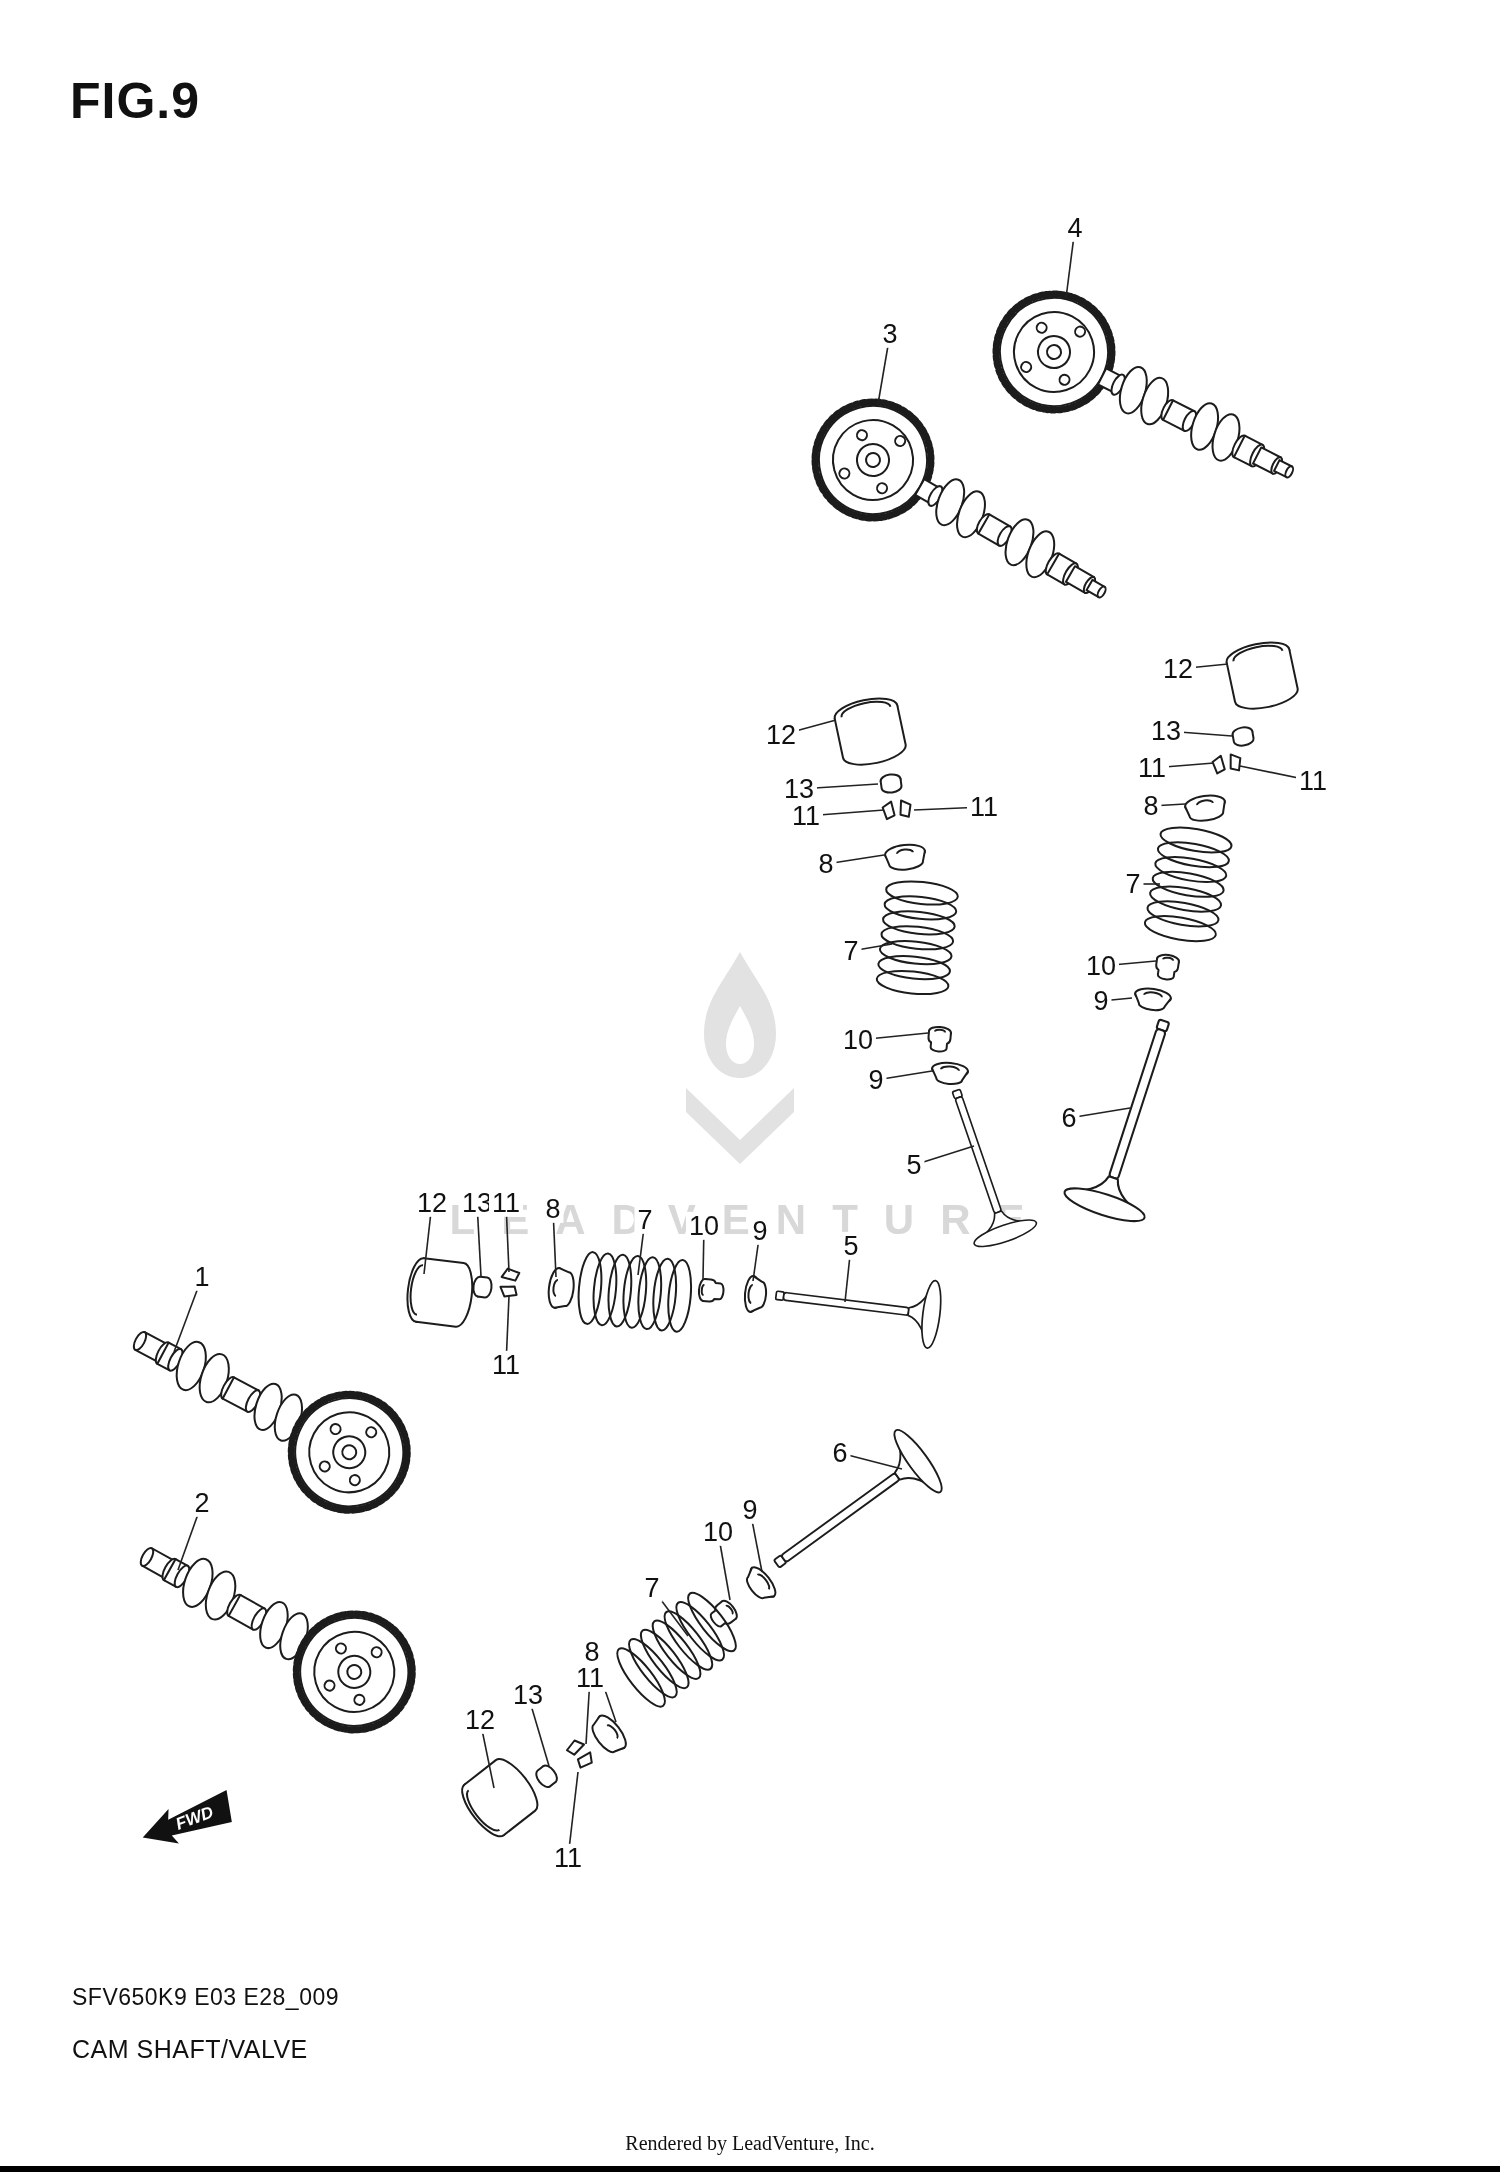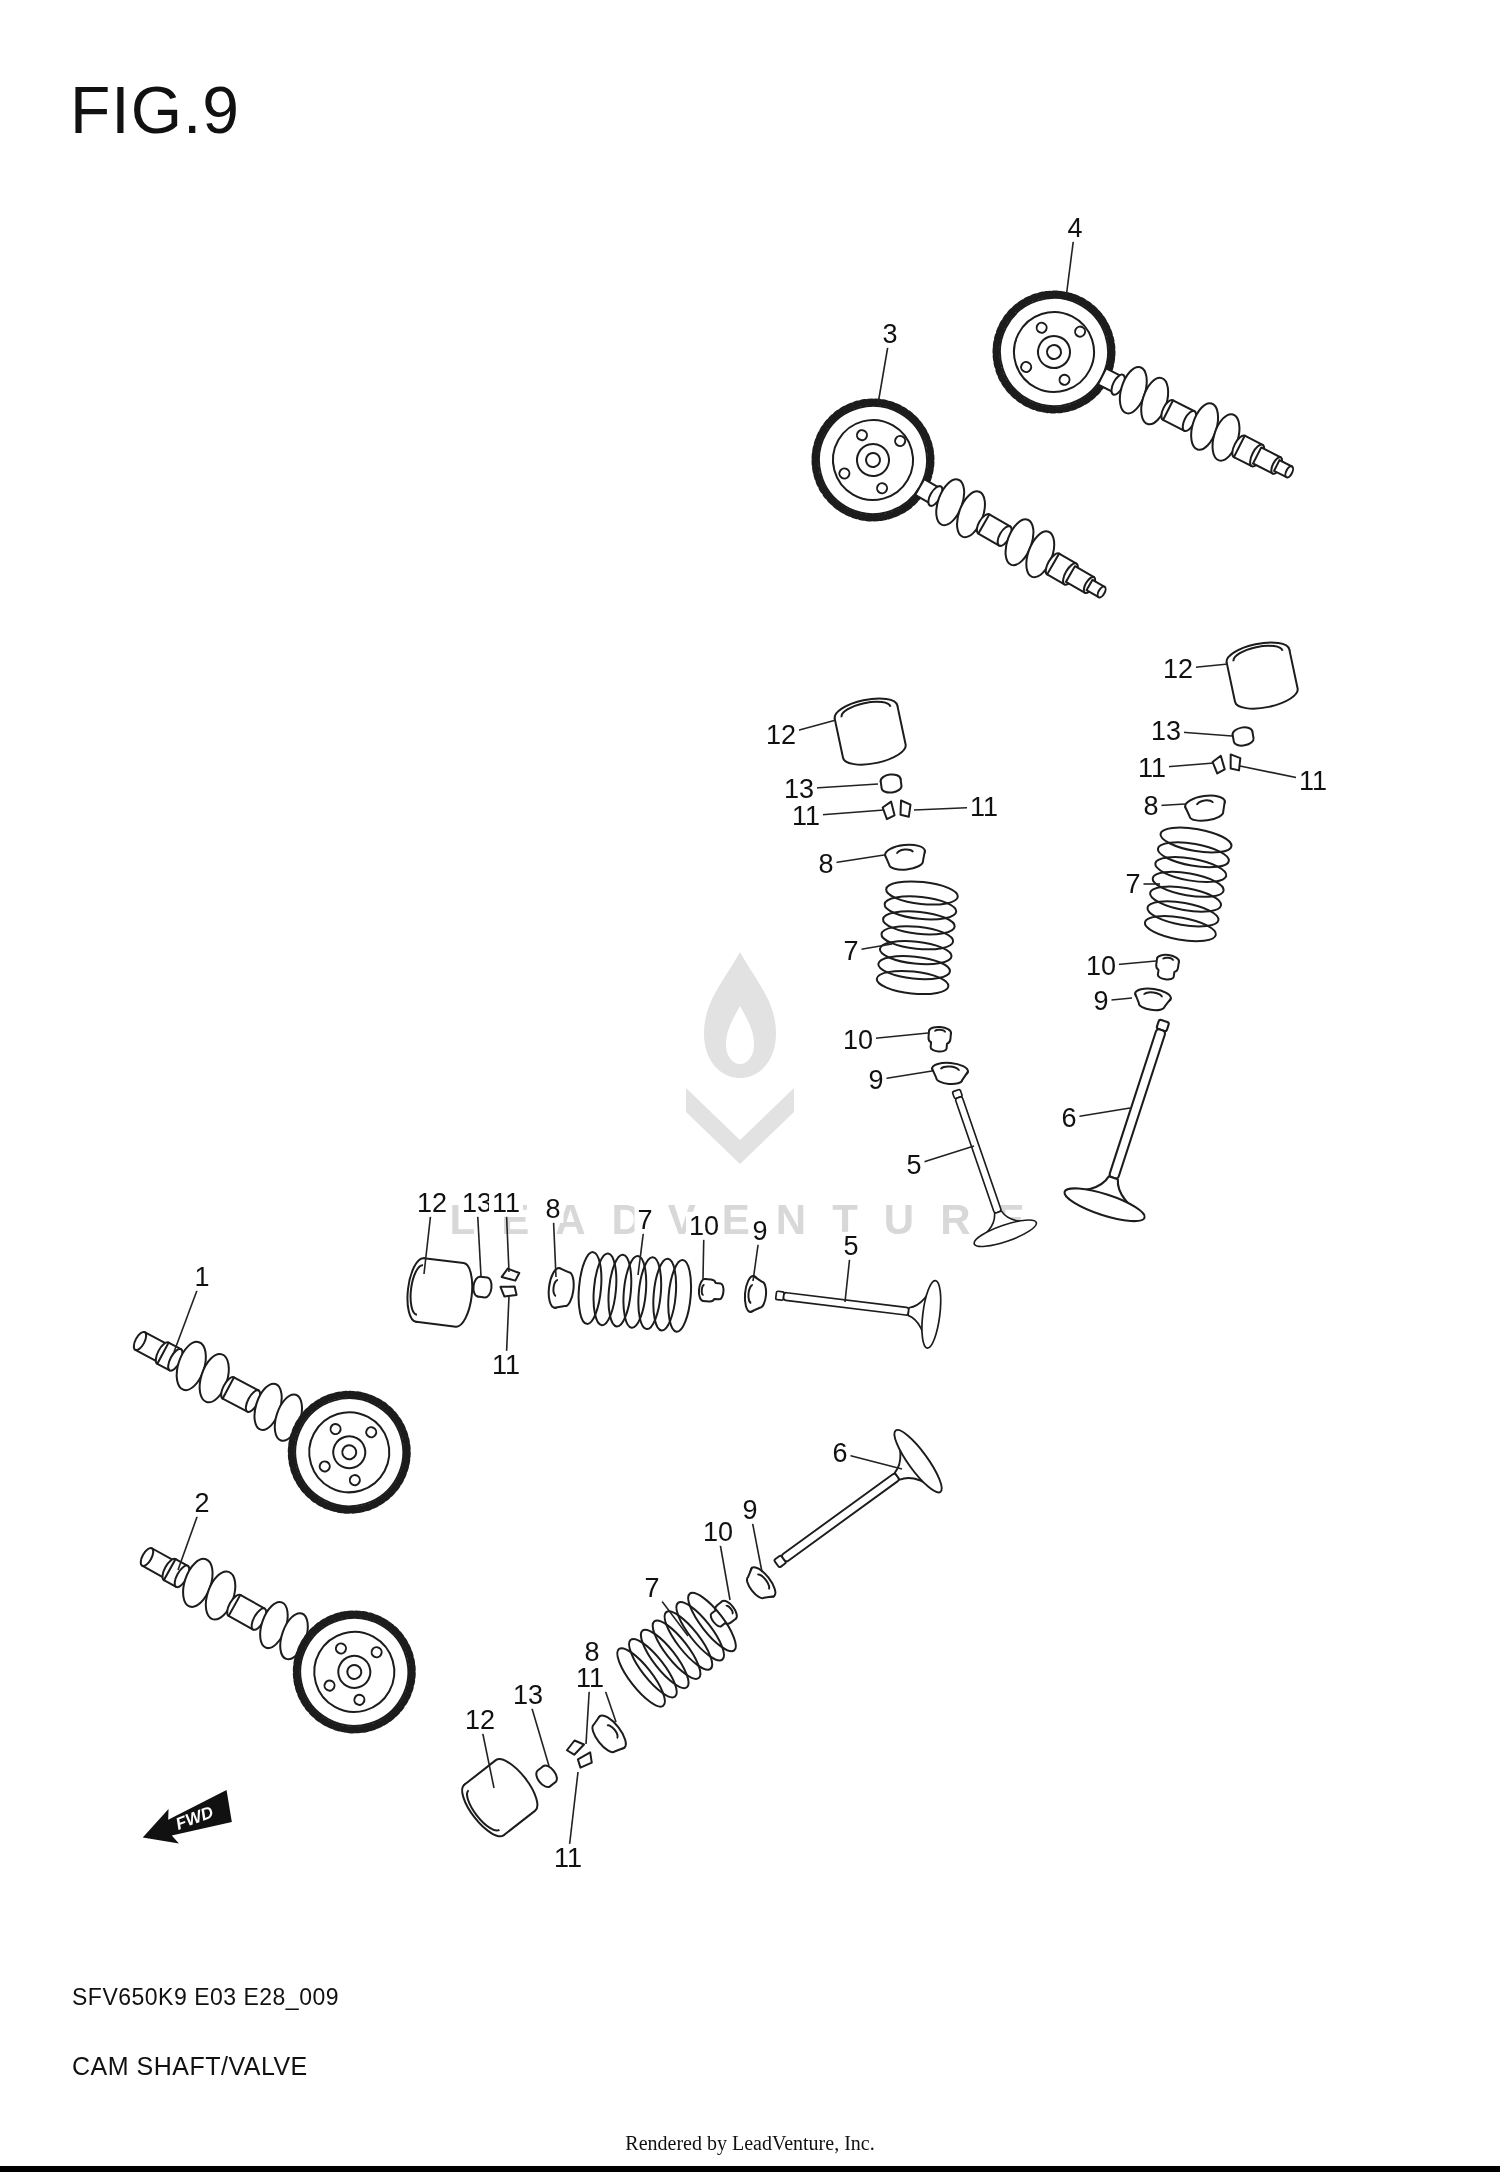--- a/index.html
+++ b/index.html
@@ -3,38 +3,38 @@
 <meta charset="utf-8">
 <style>
   * { margin:0; padding:0; box-sizing:border-box; }
   html,body { background:#ffffff; }
   body {
     width:1500px; height:2172px; position:relative; overflow:hidden;
     font-family:"Liberation Sans", sans-serif; color:#111;
   }
   #figure-title {
     position:absolute; left:70px; top:72px;
-    font-size:66px; font-weight:normal; letter-spacing:1px; z-index:6;
+    font-size:50px; font-weight:bold; letter-spacing:1px; z-index:6;
   }
   #watermark-text {
     position:absolute; top:1196px; left:50%; transform:translateX(-50%);
     font-size:42px; font-weight:600; letter-spacing:26px; color:#d8d8d8;
     white-space:nowrap; z-index:1;
   }
   #diagram-svg { position:absolute; left:0; top:0; z-index:2; }
   #callout-layer { position:absolute; left:0; top:0; width:100%; height:100%; z-index:5; pointer-events:none; }
   .callout {
     position:absolute; transform:translate(-50%,-50%);
     font-size:27px; color:#111; background:#fff; padding:0 3px; line-height:1.05;
   }
   #leader-layer line { stroke:#222; stroke-width:1.6; }
   .part { stroke:#1c1c1c; stroke-width:2; fill:#ffffff; stroke-linejoin:round; stroke-linecap:round; }
   #footer-block { position:absolute; left:72px; top:1984px; z-index:6; }
   #part-code { font-size:23px; letter-spacing:0.5px; }
-  #diagram-title { font-size:25px; margin-top:41px; letter-spacing:0.5px; }
+  #diagram-title { font-size:25px; margin-top:24px; letter-spacing:0.5px; }
   #footer-credit {
     position:absolute; top:2132px; left:50%; transform:translateX(-50%);
     font-size:20px; z-index:6;font-family:Liberation Serif, serif;
   }
   #bottom-bar { position:absolute; left:0; top:2166px; width:100%; height:6px; background:#000; z-index:6; }
 </style>
 </head>
 <body>
 
 <div id="figure-title">FIG.9</div>

